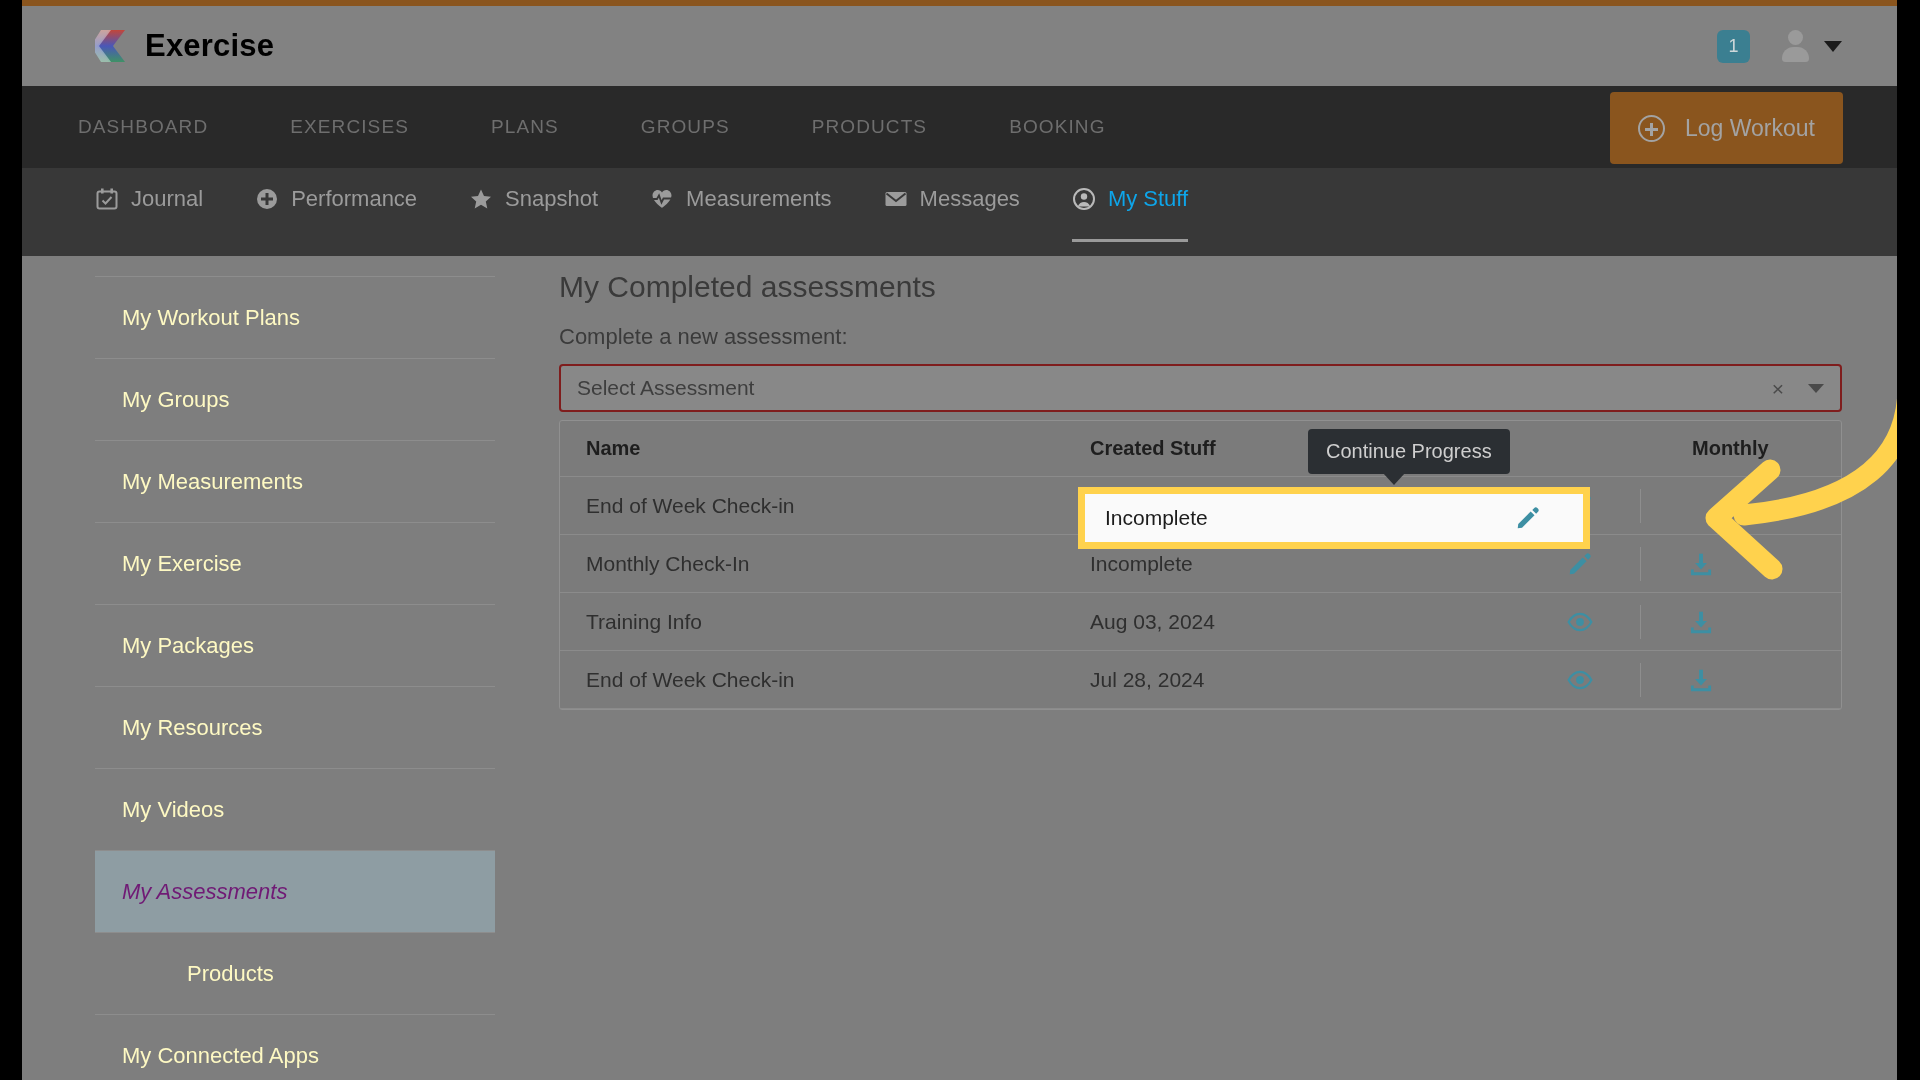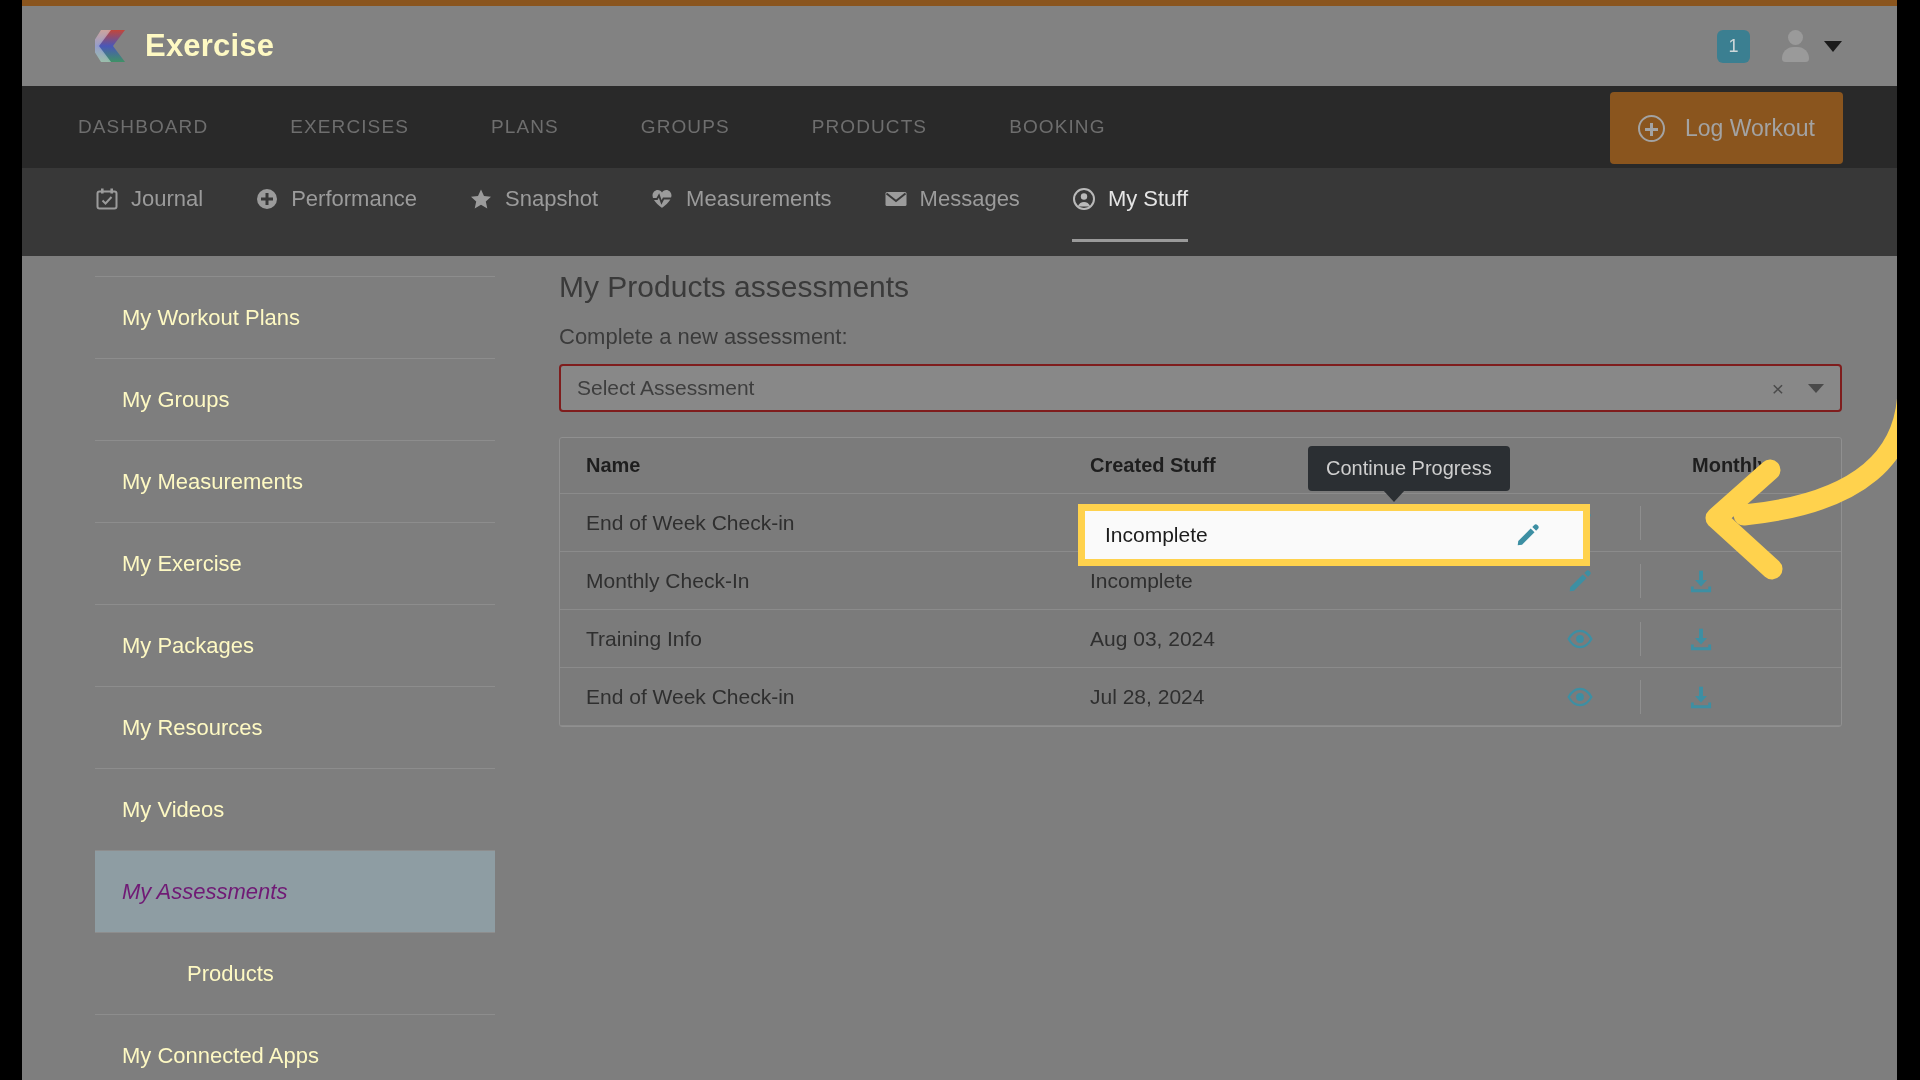--- a/index.html
+++ b/index.html
@@ -30,21 +30,21 @@
   
   #header {
     position: absolute; left: 0; top: 6px;
     width: 100%; height: 80px;
     background: #828282;
     display: flex; align-items: center;
   }
   #brand { display: flex; align-items: center; gap: 14px; margin-left: 73px; }
   .logo-mark { width: 36px; height: 36px; position: relative; display:block; }
   #brand-name {
-    font-size: 31px; color: #fef9c3; font-weight: 600; letter-spacing: .2px;
+    font-size: 31px; color: #000000; font-weight: 600; letter-spacing: .2px;
   }
   #header-right {
     margin-left: auto; display: flex; align-items: center; gap: 30px;
     margin-right: 55px;
   }
   #msg-badge {
     background: #3b7f91; color: #cfd8da;
     border-radius: 6px; min-width: 33px; height: 33px;
     display: flex; align-items: center; justify-content: center;
     font-size: 18px;
@@ -102,21 +102,21 @@
     background: #383838;
     display: flex; align-items: center;
   }
   #subnav-items { display: flex; align-items: flex-end; margin-left: 73px; height: 100%; }
   .tab {
     display: flex; align-items: center; gap: 12px;
     color: #9b9b9b; font-size: 22px;
     margin-right: 52px; cursor: pointer;
     height: 100%; padding-bottom: 26px; position: relative;
   }
-  .tab.active { color: #e5e5e5; }
+  .tab.active { color: #0ea5e9; }
   .tab.active::after {
     content:""; position:absolute; left:0; right:0; bottom: 14px;
     height: 3px; background: #9a9a9a;
   }
   .tab-ico { width: 24px; height: 24px; flex: none; display:block; }
 
   
   #page {
     position: absolute; left: 0; top: 256px;
     width: 100%; bottom: 0;
@@ -150,21 +150,21 @@
   #assessment-select .sel-value { color: #3e3e3e; font-size: 21px; }
   #assessment-select .sel-actions { margin-left: auto; display:flex; align-items:center; gap: 24px; }
   .x-clear { color: #4a4a4a; font-size: 21px; line-height: 1; cursor: pointer; }
   .sel-caret {
     width:0;height:0;border-left:8px solid transparent;
     border-right:8px solid transparent;border-top:9px solid #4a4a4a;
   }
 
   
   #table-card {
-    margin-top: 25px;
+    margin-top: 8px;
     background: #7b7b7b;
     border: 1px solid #909090;
     border-radius: 3px;
     overflow: visible;
     position: relative;
   }
   .trow {
     display: flex; align-items: center;
     height: 58px;
     border-bottom: 1px solid #8b8b8b;
@@ -336,21 +336,21 @@
       <div class="side-item">My Exercise</div>
       <div class="side-item">My Packages</div>
       <div class="side-item">My Resources</div>
       <div class="side-item">My Videos</div>
       <div class="side-item active">My Assessments</div>
       <div class="side-item" style="padding-left:92px;">Products</div>
       <div class="side-item">My Connected Apps</div>
     </div>
 
     <div id="content">
-      <div id="page-title">My Products assessments</div>
+      <div id="page-title">My Completed assessments</div>
       <div id="select-label">Complete a new assessment:</div>
 
       <div id="assessment-select">
         <span class="sel-value">Select Assessment</span>
         <span class="sel-actions">
           <span class="x-clear">×</span>
           <span class="sel-caret"></span>
         </span>
       </div>
 

